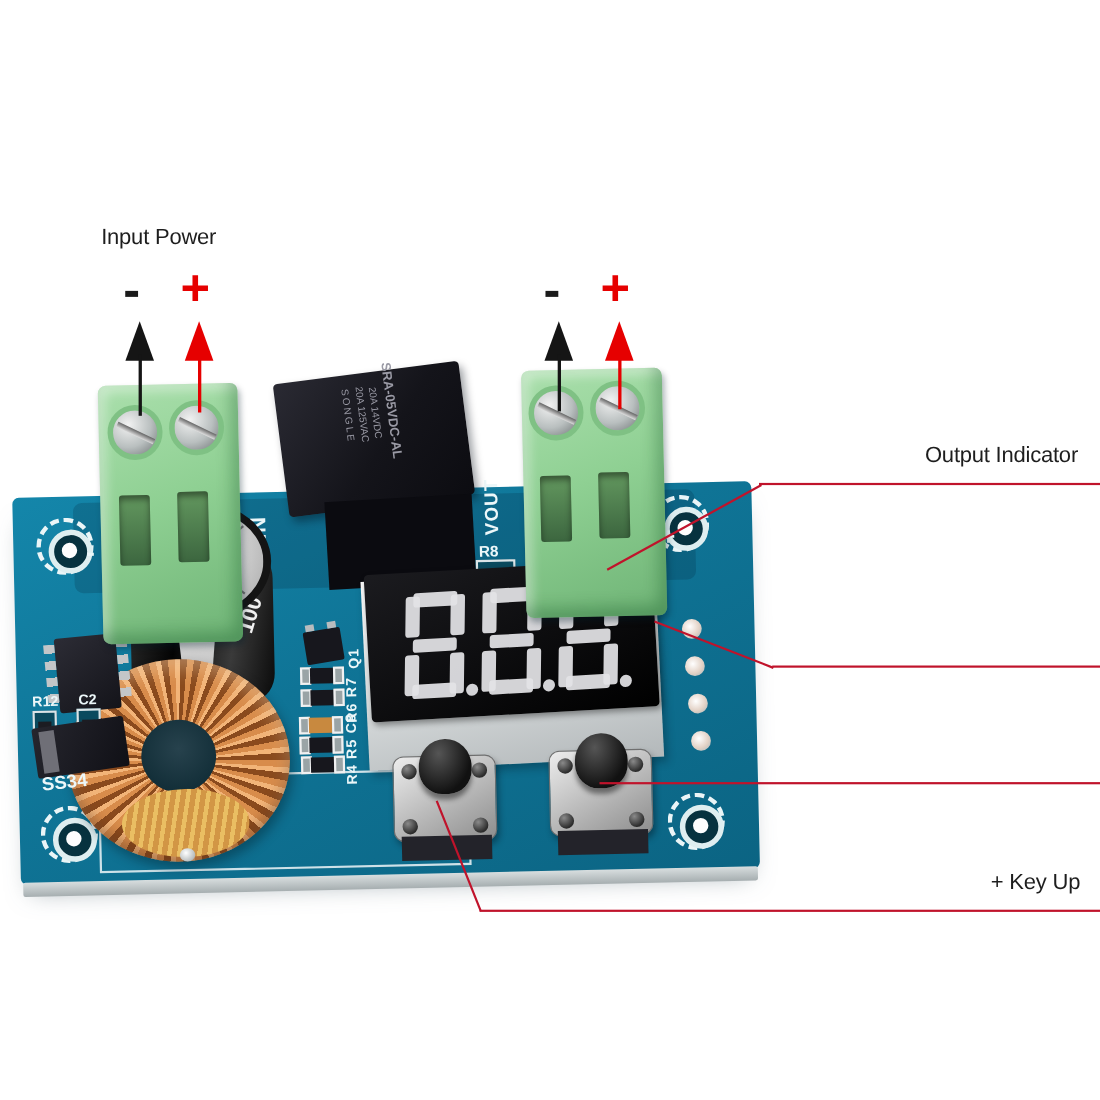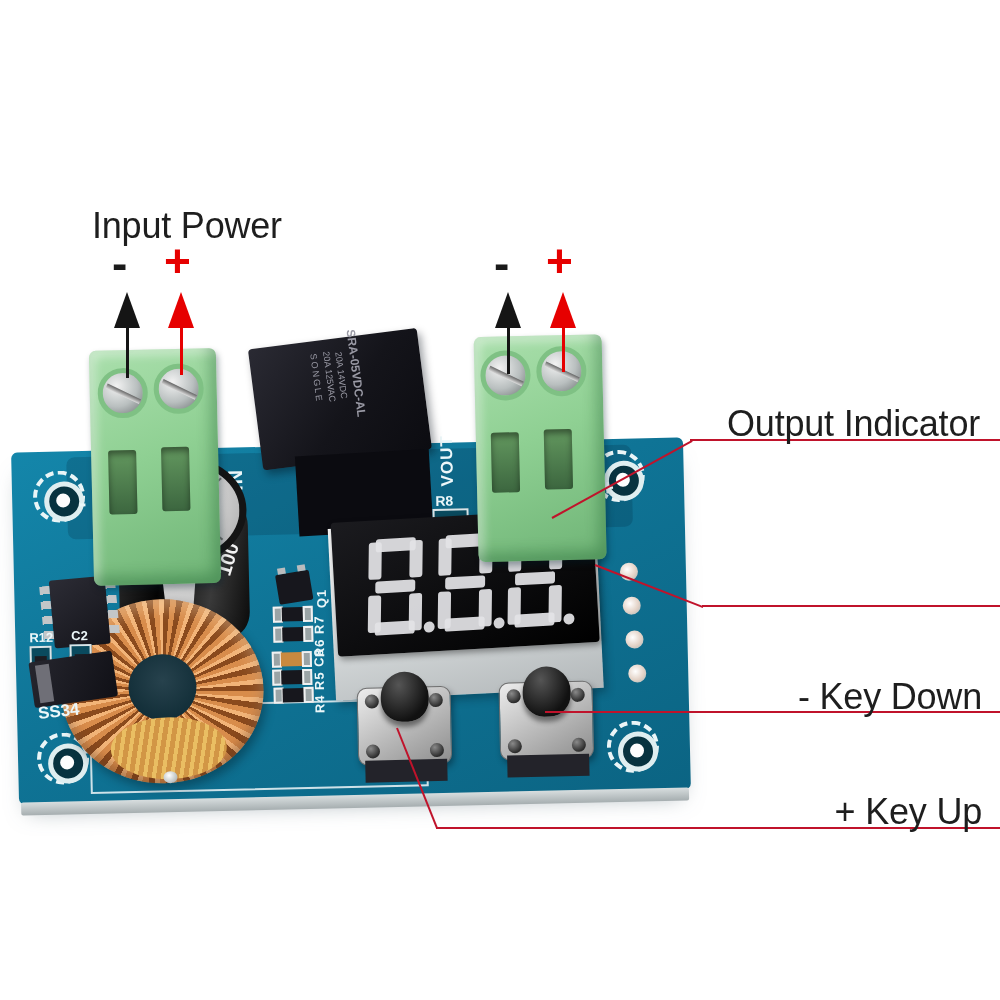--- a/index.html
+++ b/index.html
@@ -1,19 +1,19 @@
 <!DOCTYPE html>
 <html><head>
 <meta charset="utf-8">
 <style>
   html,body{margin:0;padding:0;background:#fff;}
   .scene{position:relative;width:1000px;height:1000px;background:#fff;overflow:hidden;
          font-family:"Liberation Sans",sans-serif;}
   
-  .caption{position:absolute;color:#1e1e1e;font-size:36px;letter-spacing:-0.2px;white-space:nowrap;}
+  .caption{position:absolute;color:#1e1e1e;font-size:20px;letter-spacing:-0.2px;white-space:nowrap;}
   .sign{position:absolute;font-weight:bold;font-size:46px;line-height:1;}
   .sign.black{color:#1a1a1a;}
   .sign.red{color:#e60000;}
   .cline{position:absolute;height:2px;background:#c0132b;transform-origin:0 50%;}
   .wire{position:absolute;width:3px;}
   .wire.black{background:#151515;}
   .wire.red{background:#e60000;}
   .ahead{position:absolute;width:0;height:0;border-left:13px solid transparent;border-right:13px solid transparent;}
   .ahead.black{border-bottom:36px solid #151515;}
   .ahead.red{border-bottom:36px solid #e60000;}
@@ -323,19 +323,18 @@
   <div class="wire red" style="left:562px;top:322px;height:50px;"></div>
 
   <div class="cline" style="left:552px;top:517px;width:160px;transform:rotate(-28.8deg);"></div>
   <div class="cline" style="left:690px;top:439px;width:310px;"></div>
   <div class="caption" style="right:20px;top:403px;">Output Indicator</div>
 
   <div class="cline" style="left:595px;top:564px;width:116px;transform:rotate(21.3deg);"></div>
   <div class="cline" style="left:702px;top:605px;width:298px;"></div>
 
   <div class="cline" style="left:545px;top:711px;width:455px;"></div>
-  <div class="caption" style="right:18px;top:676px;">- Key Down</div>
 
   <div class="cline" style="left:397px;top:727px;width:108px;transform:rotate(68.2deg);"></div>
   <div class="cline" style="left:436px;top:827px;width:564px;"></div>
   <div class="caption" style="right:18px;top:791px;">+ Key Up</div>
 
 </div>
 
 </body></html>

